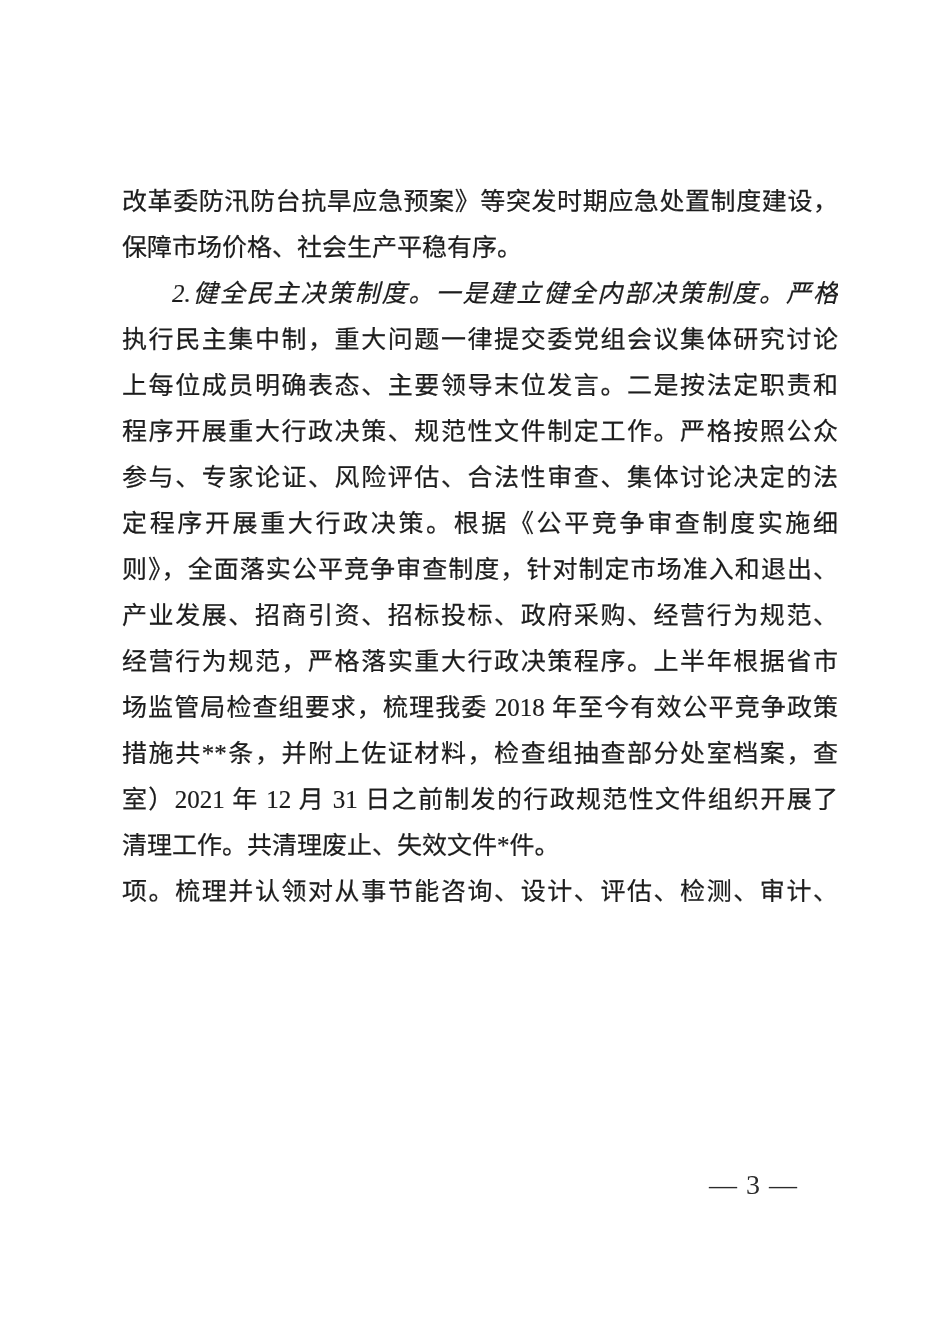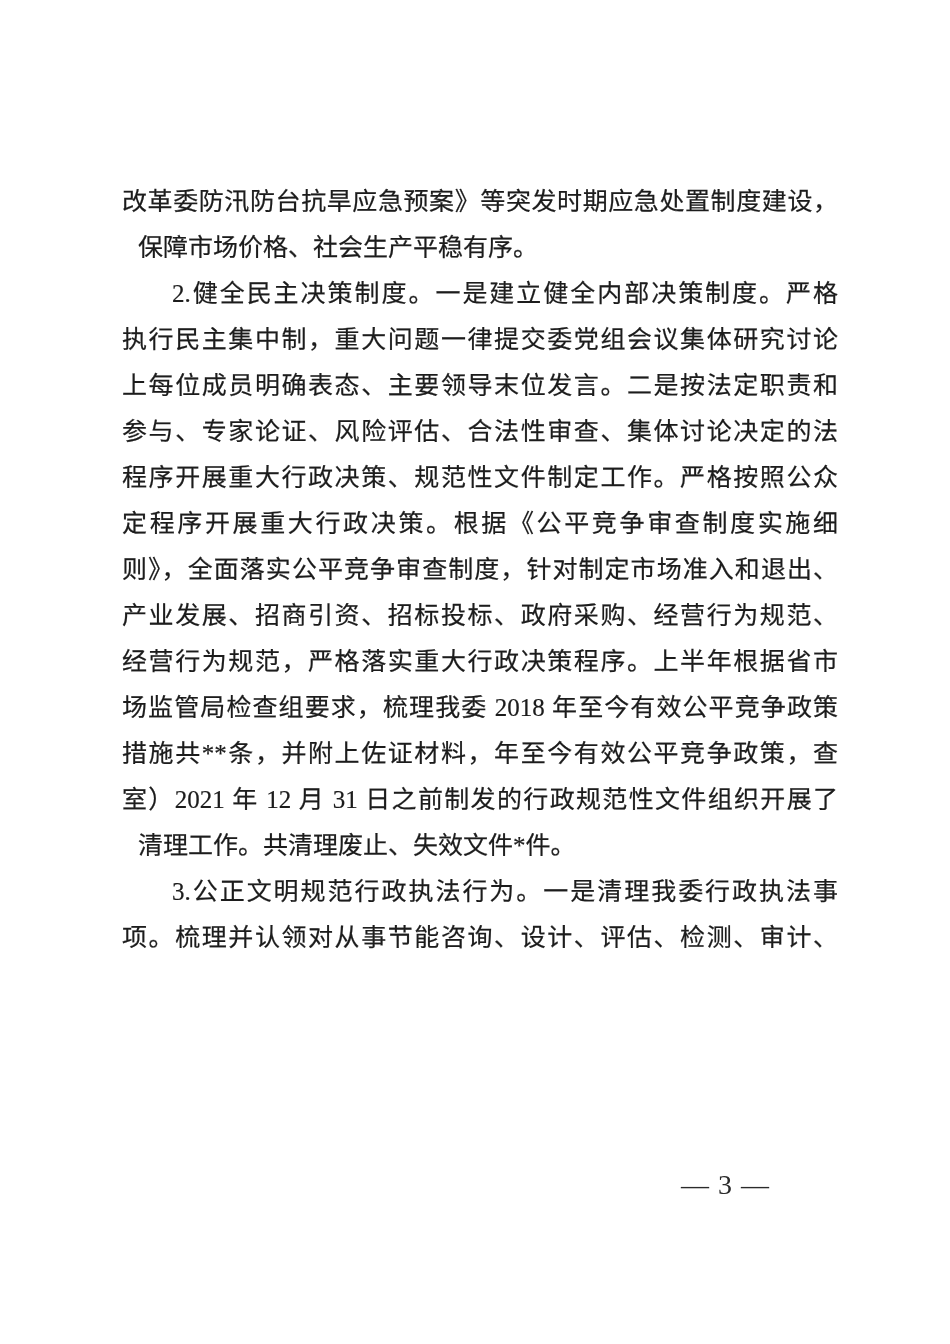--- a/index.html
+++ b/index.html
@@ -7,44 +7,45 @@
     padding: 0;
     background: #ffffff;
   }
   .page {
     position: relative;
     width: 902px;
     height: 1344px;
     background: #ffffff;
     overflow: hidden;
     font-family: "Liberation Serif", "DejaVu Serif", serif;
+    padding-left: 28px;
   }
   .doc-body {
     position: absolute;
     left: 122px;
     top: 179px;
     width: 716px;
   }
   .line {
     font-size: 25px;
     line-height: 46px;
     height: 46px;
     overflow: hidden;
     color: #1c1c1c;
     text-align: justify;
     text-align-last: justify;
     text-justify: inter-character;
     -webkit-text-stroke: 0.2px #1c1c1c;
   }
   .line.indent {
     padding-left: 50px;
+    font-style: italic;
   }
   .line.para-end {
     text-align-last: left;
-    margin-left: 16px;
   }
   .footer {
     position: absolute;
     top: 1170px;
     right: 132px;
     font-size: 28px;
     line-height: 30px;
     color: #2b2b2b;
     letter-spacing: 1px;
   }
@@ -52,27 +53,26 @@
 </head>
 <body>
 
 <div class="page">
   <div class="doc-body">
       <div class="line">改革委防汛防台抗旱应急预案》等突发时期应急处置制度建设，</div>
       <div class="line para-end">保障市场价格、社会生产平稳有序。</div>
       <div class="line indent">2.健全民主决策制度。一是建立健全内部决策制度。严格</div>
       <div class="line">执行民主集中制，重大问题一律提交委党组会议集体研究讨论</div>
       <div class="line">上每位成员明确表态、主要领导末位发言。二是按法定职责和</div>
+      <div class="line">程序开展重大行政决策、规范性文件制定工作。严格按照公众</div>
       <div class="line">参与、专家论证、风险评估、合法性审查、集体讨论决定的法</div>
-      <div class="line">程序开展重大行政决策、规范性文件制定工作。严格按照公众</div>
       <div class="line">定程序开展重大行政决策。根据《公平竞争审查制度实施细</div>
       <div class="line">则》，全面落实公平竞争审查制度，针对制定市场准入和退出、</div>
       <div class="line">产业发展、招商引资、招标投标、政府采购、经营行为规范、</div>
       <div class="line">经营行为规范，严格落实重大行政决策程序。上半年根据省市</div>
       <div class="line">场监管局检查组要求，梳理我委 2018 年至今有效公平竞争政策</div>
-      <div class="line">措施共**条，并附上佐证材料，年至今有效公平竞争政策，查</div>
+      <div class="line">措施共**条，并附上佐证材料，检查组抽查部分处室档案，查</div>
       <div class="line">室）2021 年 12 月 31 日之前制发的行政规范性文件组织开展了</div>
       <div class="line para-end">清理工作。共清理废止、失效文件*件。</div>
-      <div class="line indent">3.公正文明规范行政执法行为。一是清理我委行政执法事</div>
       <div class="line">项。梳理并认领对从事节能咨询、设计、评估、检测、审计、</div>
     </div>
   <div class="footer">— 3 —</div>
 </div>
 
 </body></html>

